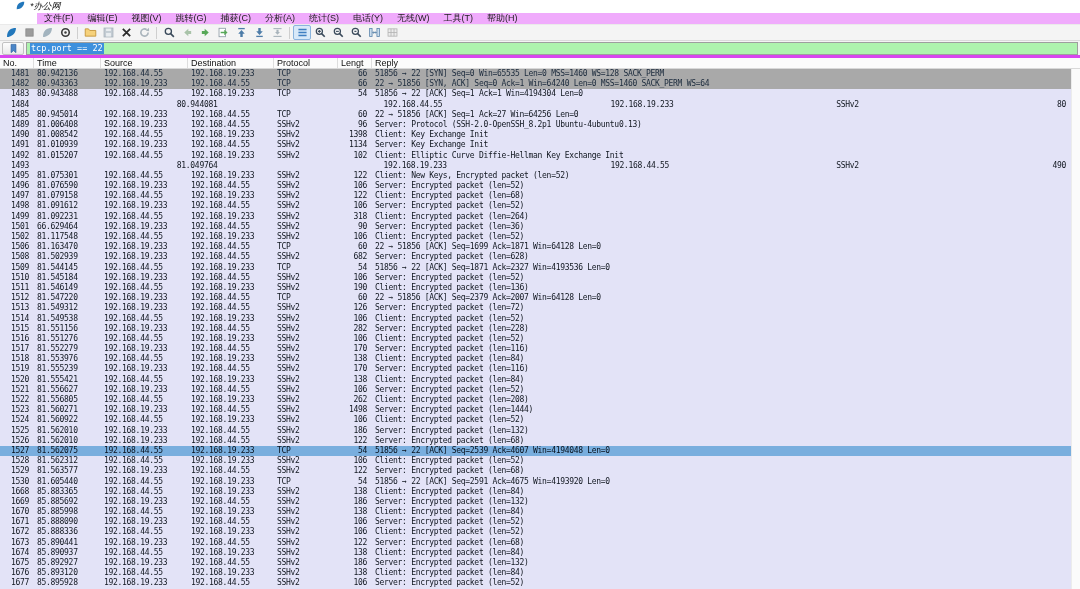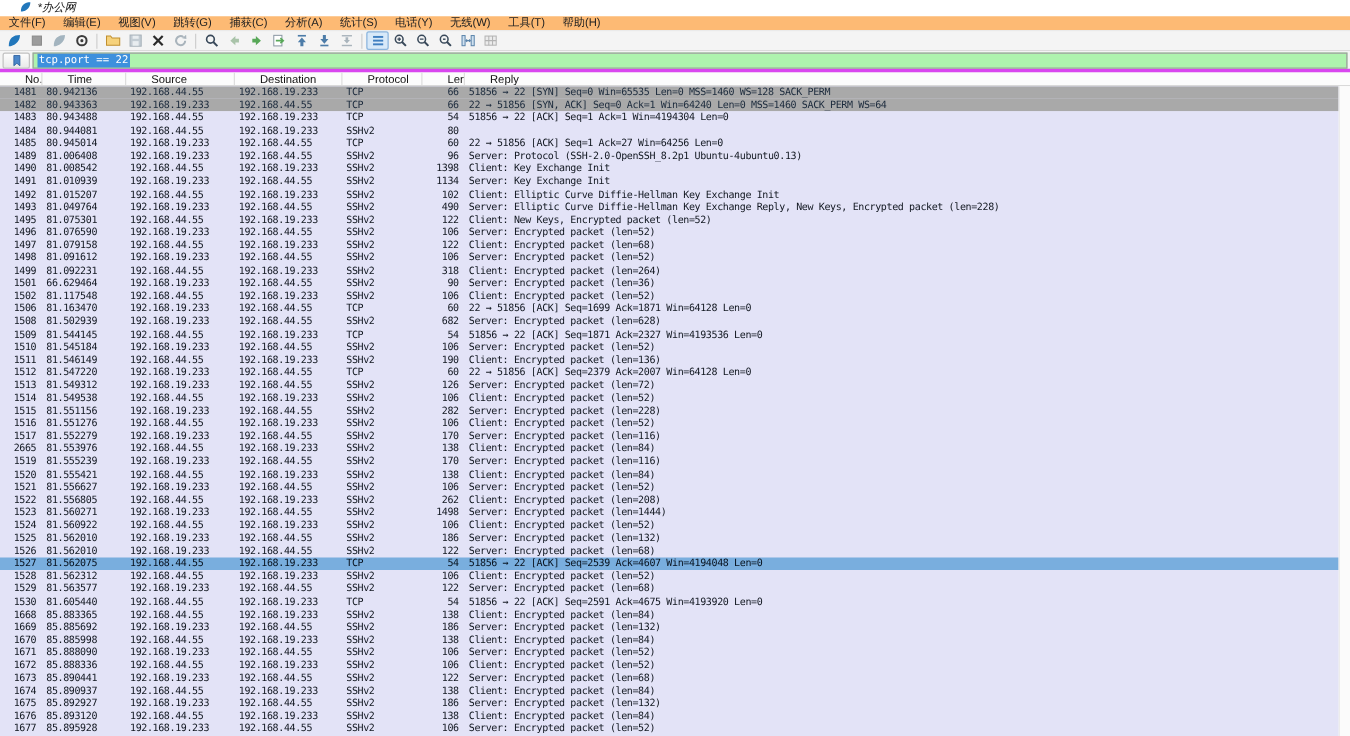--- a/index.html
+++ b/index.html
@@ -6,21 +6,21 @@
   html,body { width:1080px; height:589px; overflow:hidden; background:#fff;
               font-family:"Liberation Sans", sans-serif; }
 
   
   .titlebar { height:13px; display:flex; gap:4px;
               padding-left:15px; background:#ffffff;font-style:italic; }
   .titlebar .app-title { font-size:9px; color:#111; line-height:13px; }
   .fin-small { width:11px; height:11px; display:inline-flex; }
 
   
-  .menubar { height:11px; display:flex; align-items:center; background:#fdba74; }
+  .menubar { height:11px; display:flex; align-items:center; background:#f0abfc;margin-left:37px; }
   .menu-item { font-size:9px; color:#222; padding:0 7px; line-height:11px; white-space:nowrap; }
 
   
   .toolbar { height:17px; background:#f4f4f4; border-top:1px solid #eaeaea;
              border-bottom:1px solid #dadada; display:flex; align-items:center;
              padding-left:2px; }
   .tool-btn { width:18px; height:15px; display:flex; align-items:center;
               justify-content:center; border:1px solid transparent; border-radius:2px; }
   .tool-btn svg { width:13px; height:13px; }
   .tool-btn.pressed { background:#d8e9f9; border-color:#8ab4dd; }
@@ -34,31 +34,31 @@
                   align-items:center; justify-content:center; }
   .bookmark-btn svg { width:11px; height:11px; }
   .filter-input { flex:1; height:13px; background:#aef3ae; border:1px solid #9e9e9e;
                   display:flex; align-items:center; padding-left:3px;
                   font-family:"DejaVu Sans Mono", monospace; font-size:8.5px; color:#000; }
   .filter-selected { background:#3d90dd; color:#fff; padding:0 1px; line-height:11px; }
 
   
   .plist-header { height:11px; display:flex; background:#fcfcfc;
                   border-bottom:1px solid #d9d9d9; font-size:9px; color:#111; }
-  .hcell { border-right:1px solid #dedede; padding-left:20px; overflow:hidden;
+  .hcell { border-right:1px solid #dedede; padding-left:3px; overflow:hidden;
            white-space:nowrap; line-height:10px; }
   .c-no{width:34px} .c-time{width:67px} .c-source{width:87px} .c-dest{width:86px}
   .c-proto{width:64px} .c-len{width:34px} .c-info{flex:1; border-right:none;}
 
   .plist-wrap { position:relative; height:520px; }
   .plist-body { position:absolute; left:0; top:0; right:9px; bottom:0;
                 overflow:hidden; background:#e3e3f7; }
   .prow { display:flex; height:10.2px; line-height:10.4px; white-space:nowrap;
           font-family:"DejaVu Sans Mono", monospace; font-size:8px;
-          letter-spacing:-0.3px; color:#10161f; background:#e3e3f7; }
+          letter-spacing:-0.3px; color:#10161f; background:#e3e3f7;justify-content:space-between; }
   .prow.gray { background:#a9a9a9; color:#1b2a3c; }
   .prow.selected { background:#79aede; color:#07111d; }
   .pc { overflow:hidden; padding-left:3px; }
   .pc.num { text-align:right; padding-right:5px; padding-left:0; }
 
   .scrollbar { position:absolute; right:0; top:0; width:9px; height:100%;
                background:#fbfbfb; border-left:1px solid #ececec; }
 </style>
 </head>
 <body>
@@ -323,21 +323,20 @@
         <div class="pc num c-len">102</div>
         <div class="pc c-info">Client: Elliptic Curve Diffie-Hellman Key Exchange Init</div>
       </div>
       <div class="prow">
         <div class="pc num c-no">1493</div>
         <div class="pc c-time">81.049764</div>
         <div class="pc c-source">192.168.19.233</div>
         <div class="pc c-dest">192.168.44.55</div>
         <div class="pc c-proto">SSHv2</div>
         <div class="pc num c-len">490</div>
-        <div class="pc c-info">Server: Elliptic Curve Diffie-Hellman Key Exchange Reply, New Keys, Encrypted packet (len=228)</div>
       </div>
       <div class="prow">
         <div class="pc num c-no">1495</div>
         <div class="pc c-time">81.075301</div>
         <div class="pc c-source">192.168.44.55</div>
         <div class="pc c-dest">192.168.19.233</div>
         <div class="pc c-proto">SSHv2</div>
         <div class="pc num c-len">122</div>
         <div class="pc c-info">Client: New Keys, Encrypted packet (len=52)</div>
       </div>
@@ -488,21 +487,21 @@
       <div class="prow">
         <div class="pc num c-no">1517</div>
         <div class="pc c-time">81.552279</div>
         <div class="pc c-source">192.168.19.233</div>
         <div class="pc c-dest">192.168.44.55</div>
         <div class="pc c-proto">SSHv2</div>
         <div class="pc num c-len">170</div>
         <div class="pc c-info">Server: Encrypted packet (len=116)</div>
       </div>
       <div class="prow">
-        <div class="pc num c-no">2665</div>
+        <div class="pc num c-no">1518</div>
         <div class="pc c-time">81.553976</div>
         <div class="pc c-source">192.168.44.55</div>
         <div class="pc c-dest">192.168.19.233</div>
         <div class="pc c-proto">SSHv2</div>
         <div class="pc num c-len">138</div>
         <div class="pc c-info">Client: Encrypted packet (len=84)</div>
       </div>
       <div class="prow">
         <div class="pc num c-no">1519</div>
         <div class="pc c-time">81.555239</div>

